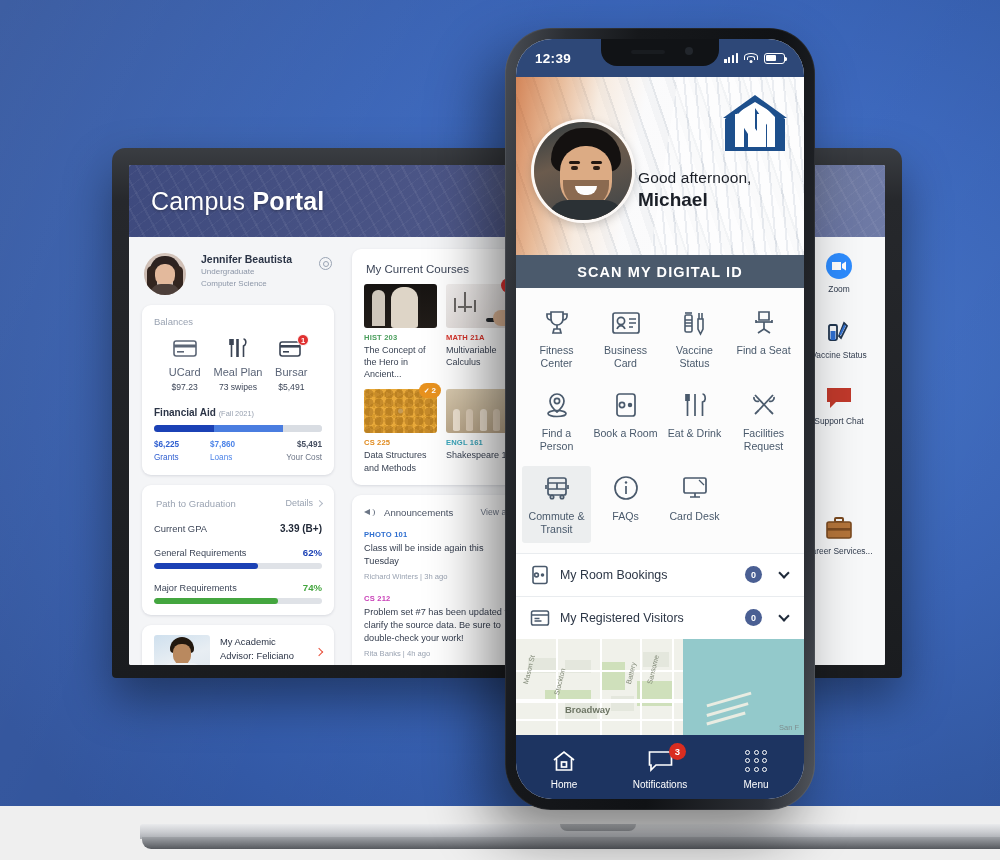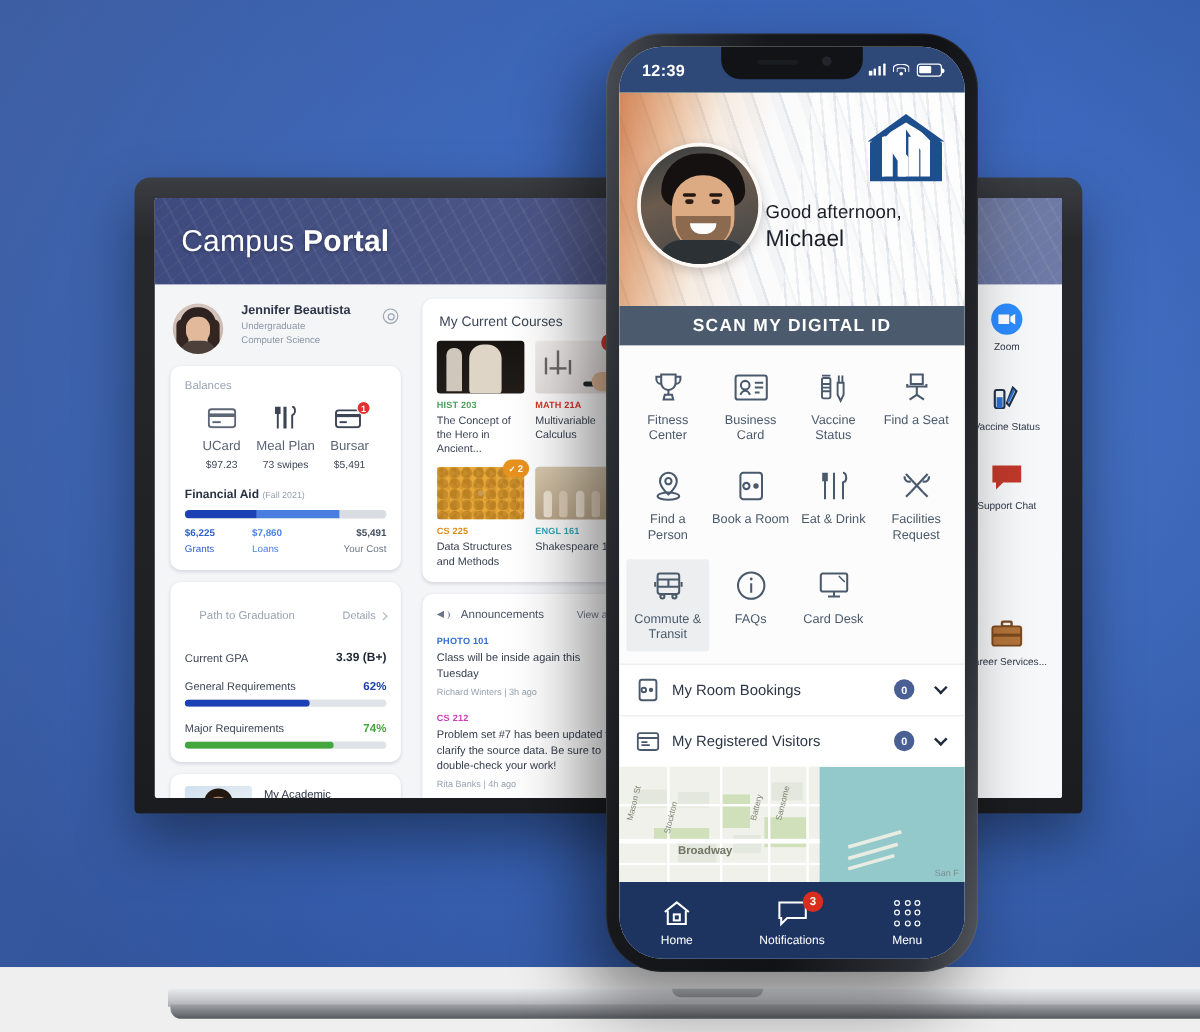--- a/index.html
+++ b/index.html
@@ -240,21 +240,21 @@
   .wifi { width:14px; height:11px; position:relative; }
   .wifi i { position:absolute; left:50%; transform:translateX(-50%); border:1.5px solid #fff; border-bottom:none; border-radius:50% 50% 0 0; }
   .wifi i:nth-child(1){ width:14px; height:7px; top:0; }
   .wifi i:nth-child(2){ width:8px; height:4px; top:3.5px; }
   .wifi i:nth-child(3){ width:3px; height:3px; top:7px; border-radius:50%; background:#fff; border:none; }
   .batt { width:21px; height:11px; border:1.4px solid #fff; border-radius:3px; position:relative; padding:1.4px; }
   .batt::after { content:""; position:absolute; right:-3.4px; top:3.3px; width:2px; height:4px; background:#fff; border-radius:0 1.5px 1.5px 0; }
   .batt i { display:block; height:100%; width:58%; background:#fff; border-radius:1px; }
 
   
-  .hero { height: 178px; position:relative; overflow:hidden; flex:0 0 178px; background:#15803d; }
+  .hero { height: 178px; position:relative; overflow:hidden; flex:0 0 178px; background:#ef4444; }
   .hero-bg { position:absolute; inset:0;
     background:
       linear-gradient(100deg, rgba(196,88,26,.72) 0%, rgba(214,128,62,.52) 14%, rgba(236,198,160,.30) 27%, rgba(247,247,248,.10) 42%, rgba(255,255,255,0) 60%),
       repeating-linear-gradient(71deg, #f3f4f6 0 7px, #e3e6ea 7px 9px, #fbfbfc 9px 22px),
       repeating-linear-gradient(-19deg, rgba(170,178,190,.40) 0 1.5px, rgba(0,0,0,0) 1.5px 26px),
       linear-gradient(180deg,#fafbfc,#dfe3e8);
   }
   .hero-glass { position:absolute; right:-10px; top:-20px; width:150px; height:230px; transform:rotate(9deg);
     background: repeating-linear-gradient(76deg, rgba(255,255,255,.55) 0 9px, rgba(205,212,222,.35) 9px 11px); }
   .hero-logo { position:absolute; right:17px; top:18px; width:64px; height:58px; }
@@ -269,21 +269,21 @@
   .avatar-hero .face { position:absolute; left:26px; top:24px; width:52px; height:62px; border-radius:26px 26px 27px 27px; background:#dcab84; }
   .avatar-hero .eyeL { position:absolute; left:37px; top:44px; width:7px; height:4px; border-radius:3px; background:#2b1d15; }
   .avatar-hero .eyeR { position:absolute; left:59px; top:44px; width:7px; height:4px; border-radius:3px; background:#2b1d15; }
   .avatar-hero .browL { position:absolute; left:35px; top:39px; width:11px; height:3px; border-radius:2px; background:#231711; }
   .avatar-hero .browR { position:absolute; left:57px; top:39px; width:11px; height:3px; border-radius:2px; background:#231711; }
   .avatar-hero .mouth { position:absolute; left:41px; top:64px; width:22px; height:9px; border-radius:0 0 12px 12px; background:#fdfdfd; }
   .avatar-hero .beard { position:absolute; left:29px; top:58px; width:46px; height:28px; border-radius:0 0 24px 24px; background:rgba(40,26,18,.45); }
   .avatar-hero .shirt { position:absolute; left:14px; bottom:0; width:76px; height:20px; border-radius:22px 22px 0 0; background:#2b3135; }
   .hero-greet { position:absolute; left:122px; top:92px; color:#1b1f27; }
   .hero-greet .g1 { font-size:15.5px; font-weight:400; letter-spacing:.1px; }
-  .hero-greet .g2 { font-size:19px; font-weight:400; margin-top:2px; }
+  .hero-greet .g2 { font-size:19px; font-weight:700; margin-top:2px; }
 
   .scanbar {
     height: 33px; background:#4b5a6c; color:#fff; display:flex; align-items:center; justify-content:center;
     font-size:14.5px; font-weight:700; letter-spacing:1.1px; flex:0 0 33px;
   }
 
   
   .appgrid { background:#fcfcfc; padding: 12px 6px 10px 6px; display:grid; grid-template-columns: repeat(4,1fr); gap: 6px 0; flex:0 0 auto; }
   .app { text-align:center; padding: 6px 2px 7px; border-radius:3px; }
   .app.sel { background:#eceeef; }
@@ -439,21 +439,21 @@
             </div>
             <div class="al-3">
               <div class="v">$5,491</div>
               <div class="t">Your Cost</div>
             </div>
           </div>
         </div>
 
         <div class="card">
           <div class="row-between">
-            <div class="card-label" style="margin:12px">Path to Graduation</div>
+            <div class="card-label" style="margin:2px">Path to Graduation</div>
             <div class="details-link">
               <span>Details</span>
               <span class="chev"></span>
             </div>
           </div>
           <div class="gpa-row">
             <div class="gpa-l">Current GPA</div>
             <div class="gpa-v">3.39 (B+)</div>
           </div>
 

